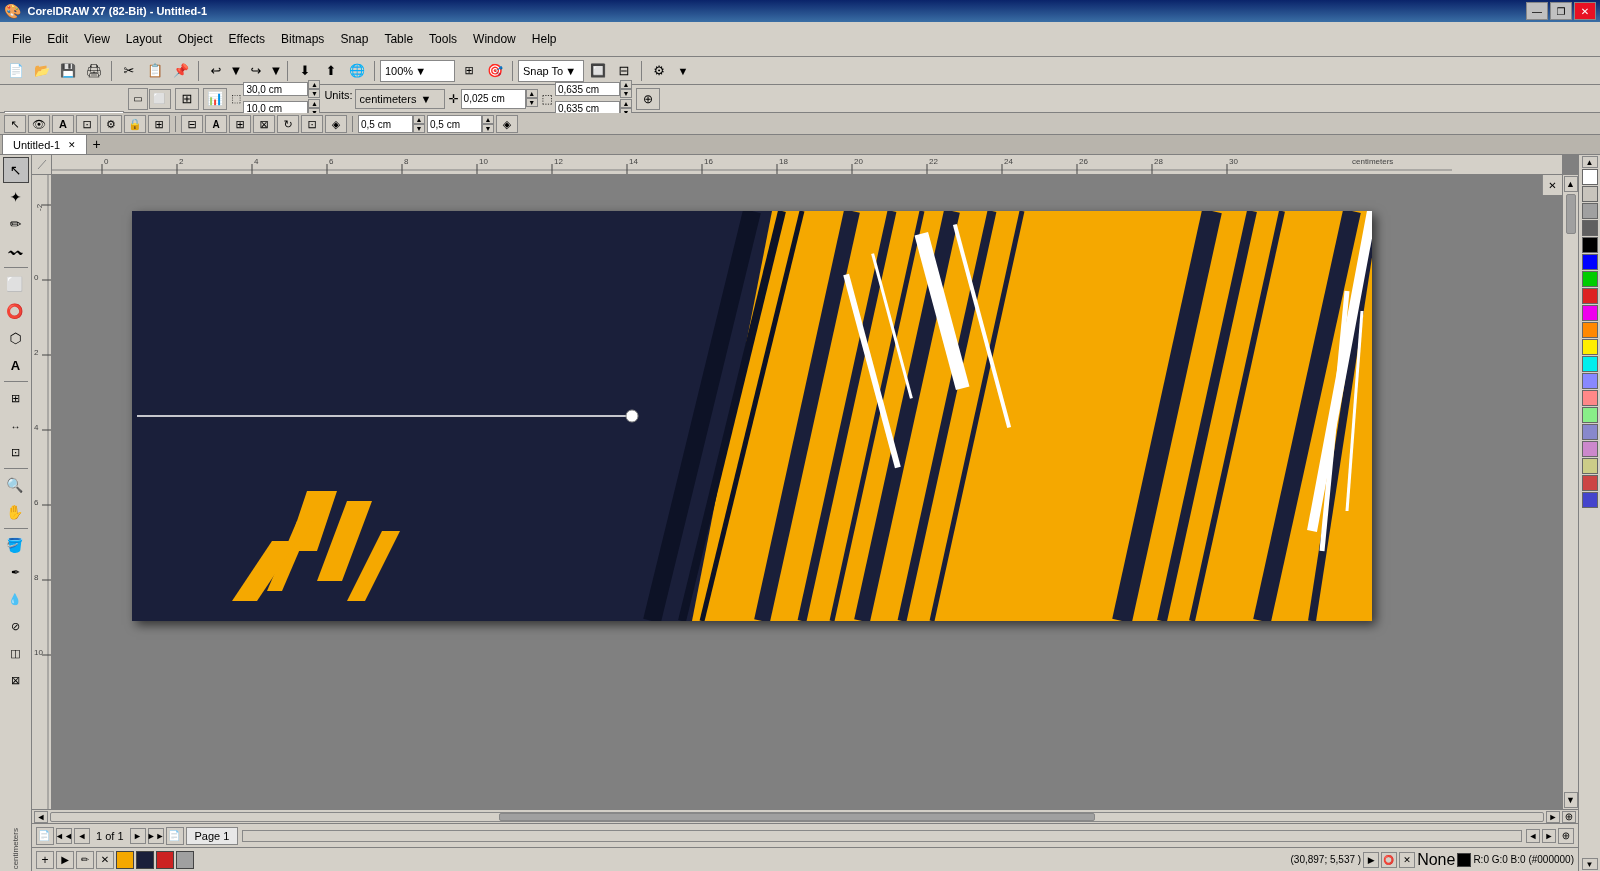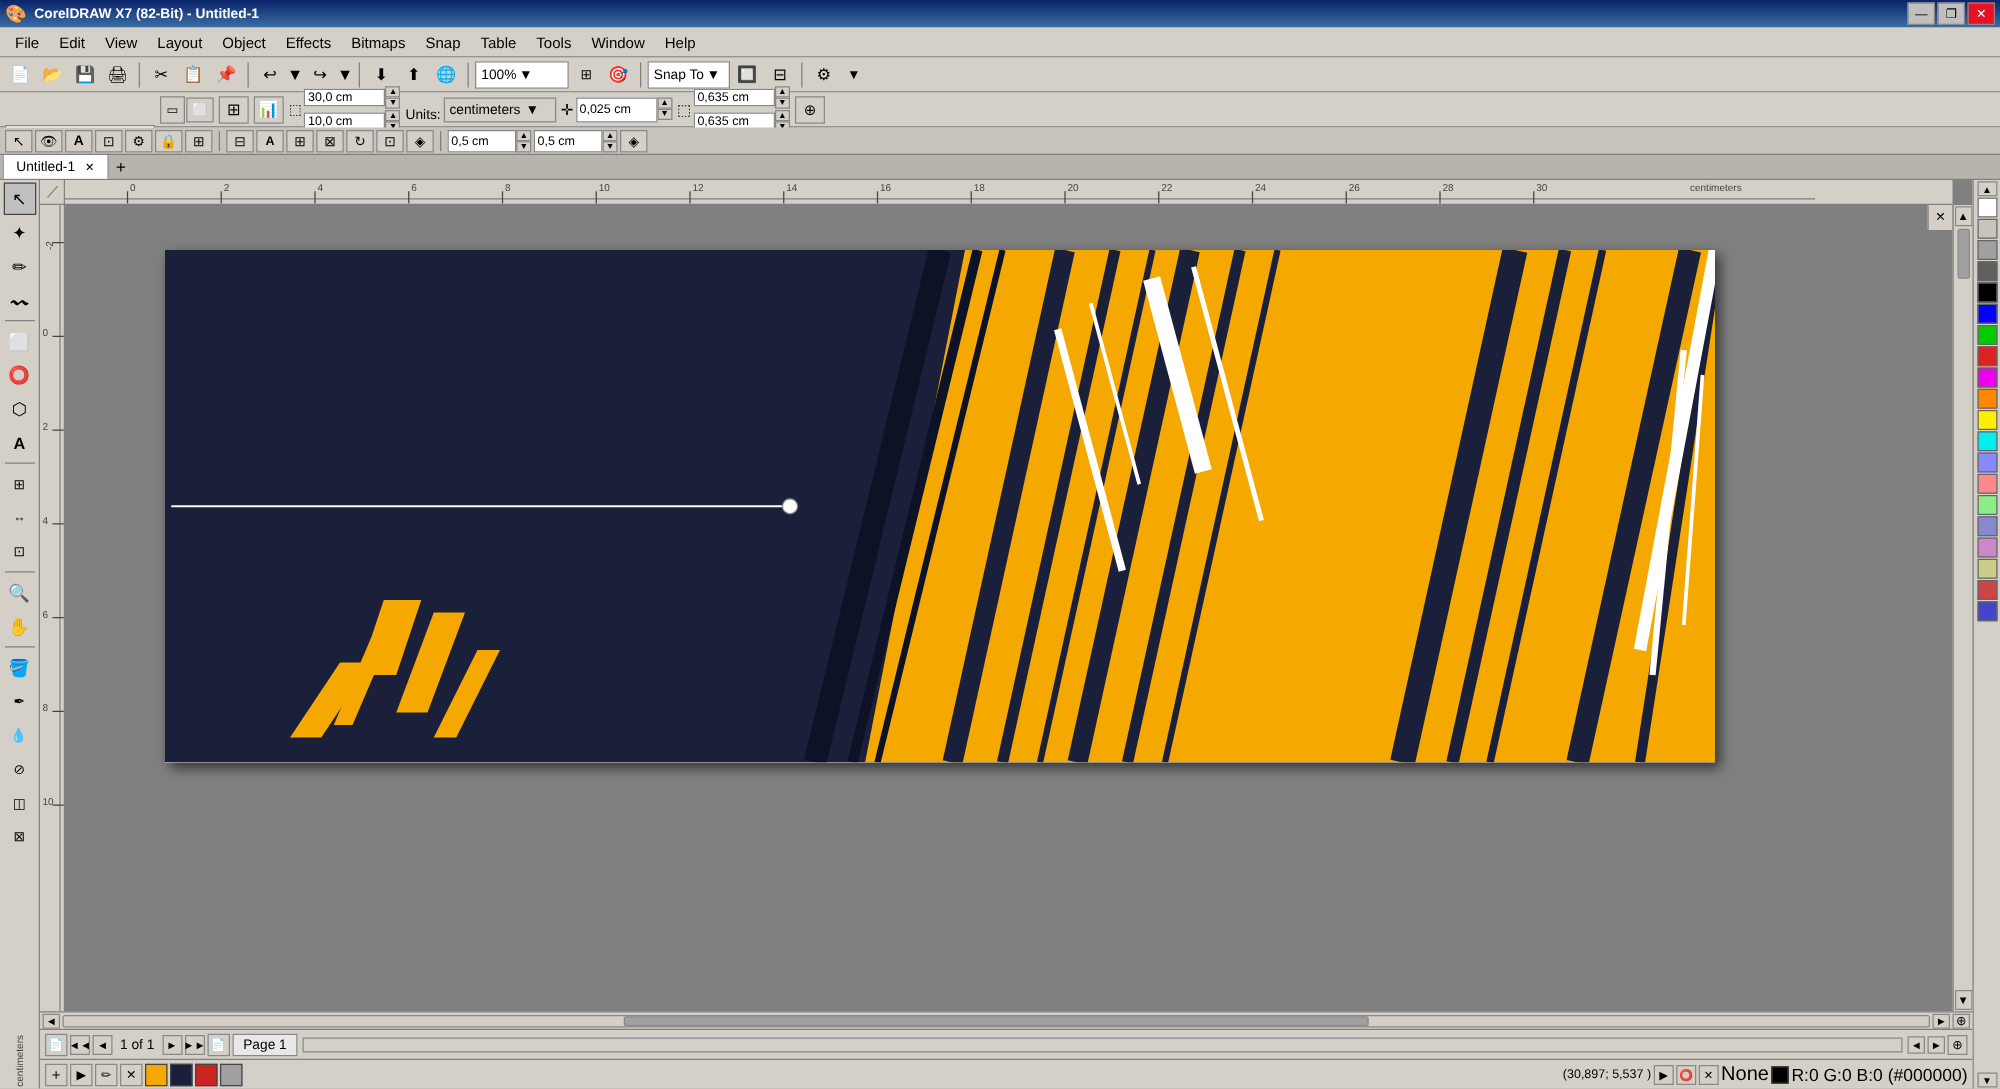--- a/index.html
+++ b/index.html
@@ -18,21 +18,21 @@
     #title-bar-controls { display: flex; gap: 2px; }
     .title-btn {
       width: 22px; height: 18px; background: #c0c0c0; border: 1px solid #888;
       display: flex; align-items: center; justify-content: center;
       font-size: 10px; cursor: pointer; color: black;
     }
     .title-btn.close { background: #e81123; color: white; }
 
     
     #menu-bar {
-      height: 24px;
+      height: 35px;
       background: #d4d0c8;
       display: flex; align-items: center;
       border-bottom: 1px solid #808080;
       padding: 0 4px;
     }
     .menu-item {
       padding: 2px 8px; cursor: pointer; font-size: 12px;
       height: 22px; display: flex; align-items: center;
     }
 
@@ -300,21 +300,21 @@
             <span>10,0 cm</span>
           </div>
           <div class="spin-arrows">
             <div class="spin-arrow">▲</div>
             <div class="spin-arrow">▼</div>
           </div>
         </div>
       </div>
     </div>
 
-    <div style="display:flex; align-items:flex-end; gap:2px;">
+    <div style="display:flex; align-items:flex-start; gap:2px;">
       <span style="font-size:11px;">Units:</span>
       <div style="height:20px; background:#d4d0c8; border:1px solid #888; padding:0 4px; font-size:11px; display:flex; align-items:center; cursor:pointer; min-width:90px;">
         <span>centimeters</span>
         <span style="margin-left:4px;">▼</span>
       </div>
     </div>
 
     <div style="display:flex; align-items:center; gap:2px;">
       <span style="font-size:12px;">✛</span>
       <div style="display:flex; align-items:flex-start;">
@@ -615,21 +615,21 @@
         <div style="flex:1;"></div>
 
         <span style="font-size:10px;">(30,897; 5,537 )</span>
         <div style="width:16px; height:16px; border:1px solid #888; background:#d4d0c8; display:flex; align-items:center; justify-content:center; font-size:9px; cursor:pointer;">▶</div>
         <div style="width:16px; height:16px; border:1px solid #888; background:#d4d0c8; display:flex; align-items:center; justify-content:center; font-size:9px; cursor:pointer;">⭕</div>
         <div style="width:16px; height:16px; border:1px solid #888; background:#d4d0c8; display:flex; align-items:center; justify-content:center; font-size:9px; cursor:pointer;">✕</div>
 
         <span style="font-size:16px;">None</span>
 
         <div style="width:14px; height:14px; background:#000000; border:1px solid #444;"></div>
-        <span style="font-size:14px;">R:0 G:0 B:0 (#000000)</span>
+        <span style="font-size:10px;">R:0 G:0 B:0 (#000000)</span>
       </div>
 
     </div>
 
     <div id="right-side" style="width:22px; background:#d4d0c8; border-left:1px solid #808080; display:flex; flex-direction:column; align-items:center; overflow:hidden;">
 
       <div style="width:16px; height:12px; background:#d4d0c8; border:1px solid #888; display:flex; align-items:center; justify-content:center; font-size:8px; cursor:pointer; margin:1px 0;">▲</div>
 
       <div style="width:16px; height:16px; background:#ffffff; border:1px solid #666; cursor:pointer; margin-bottom:1px;"></div>
       <div style="width:16px; height:16px; background:#c8c4bc; border:1px solid #666; cursor:pointer; margin-bottom:1px;"></div>

